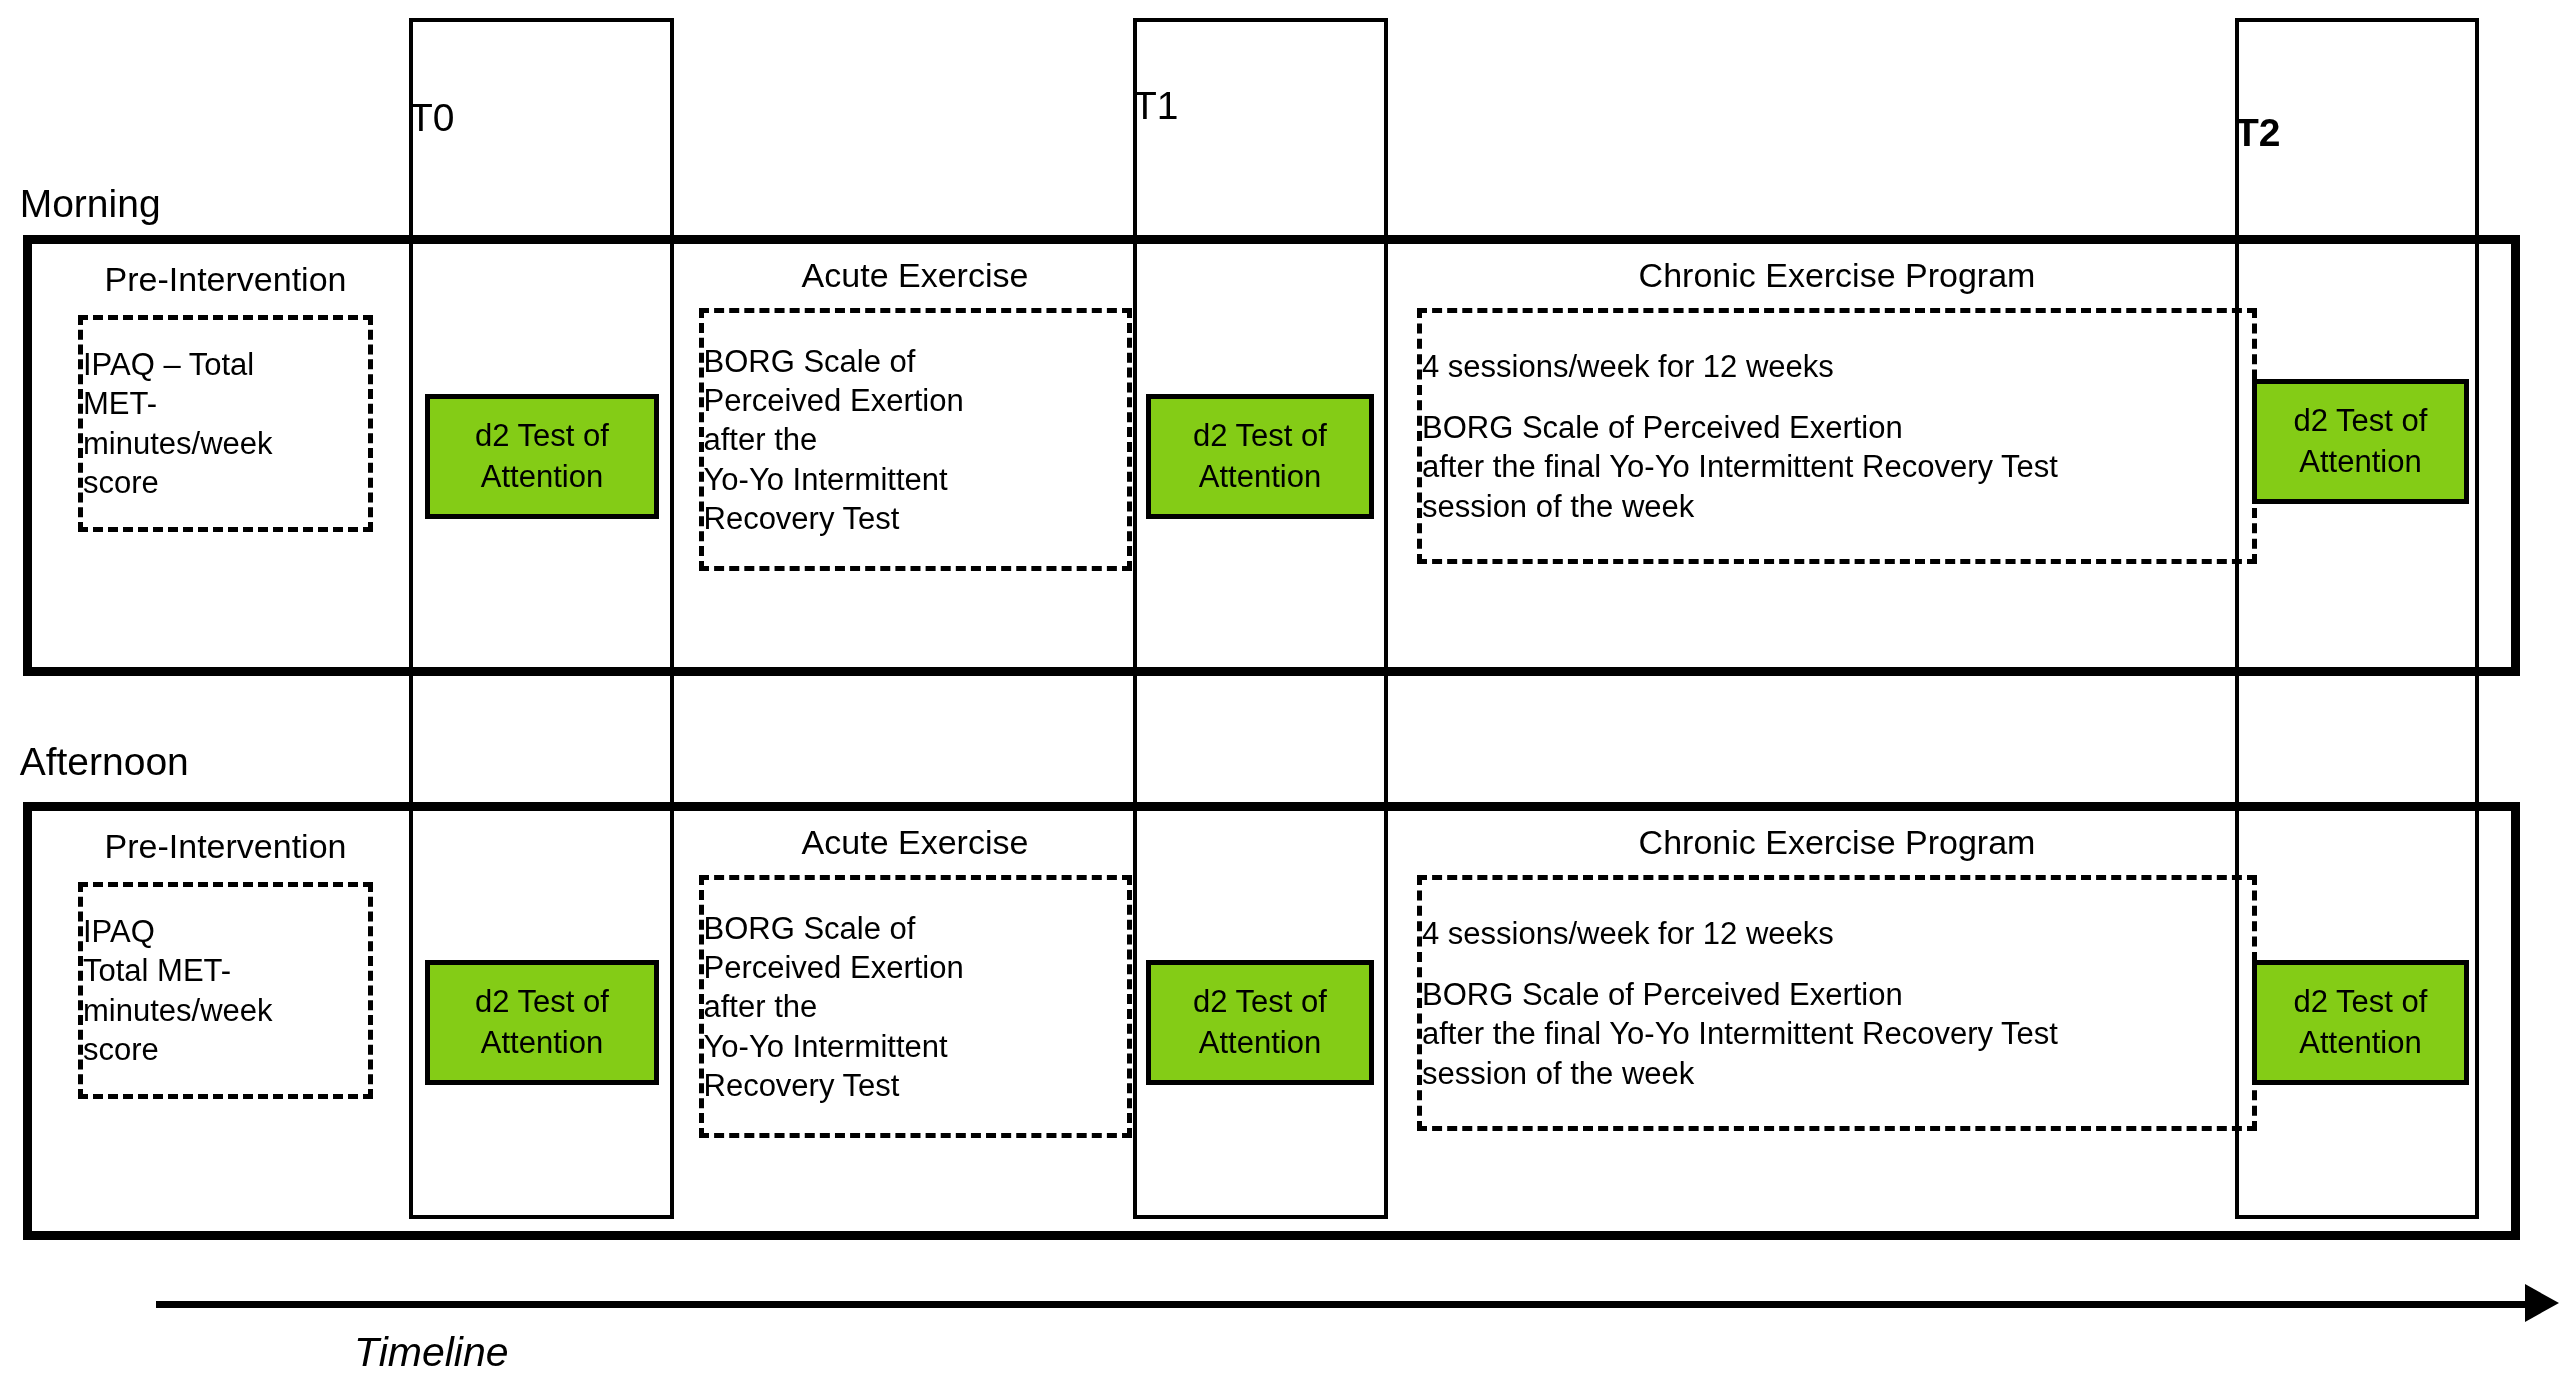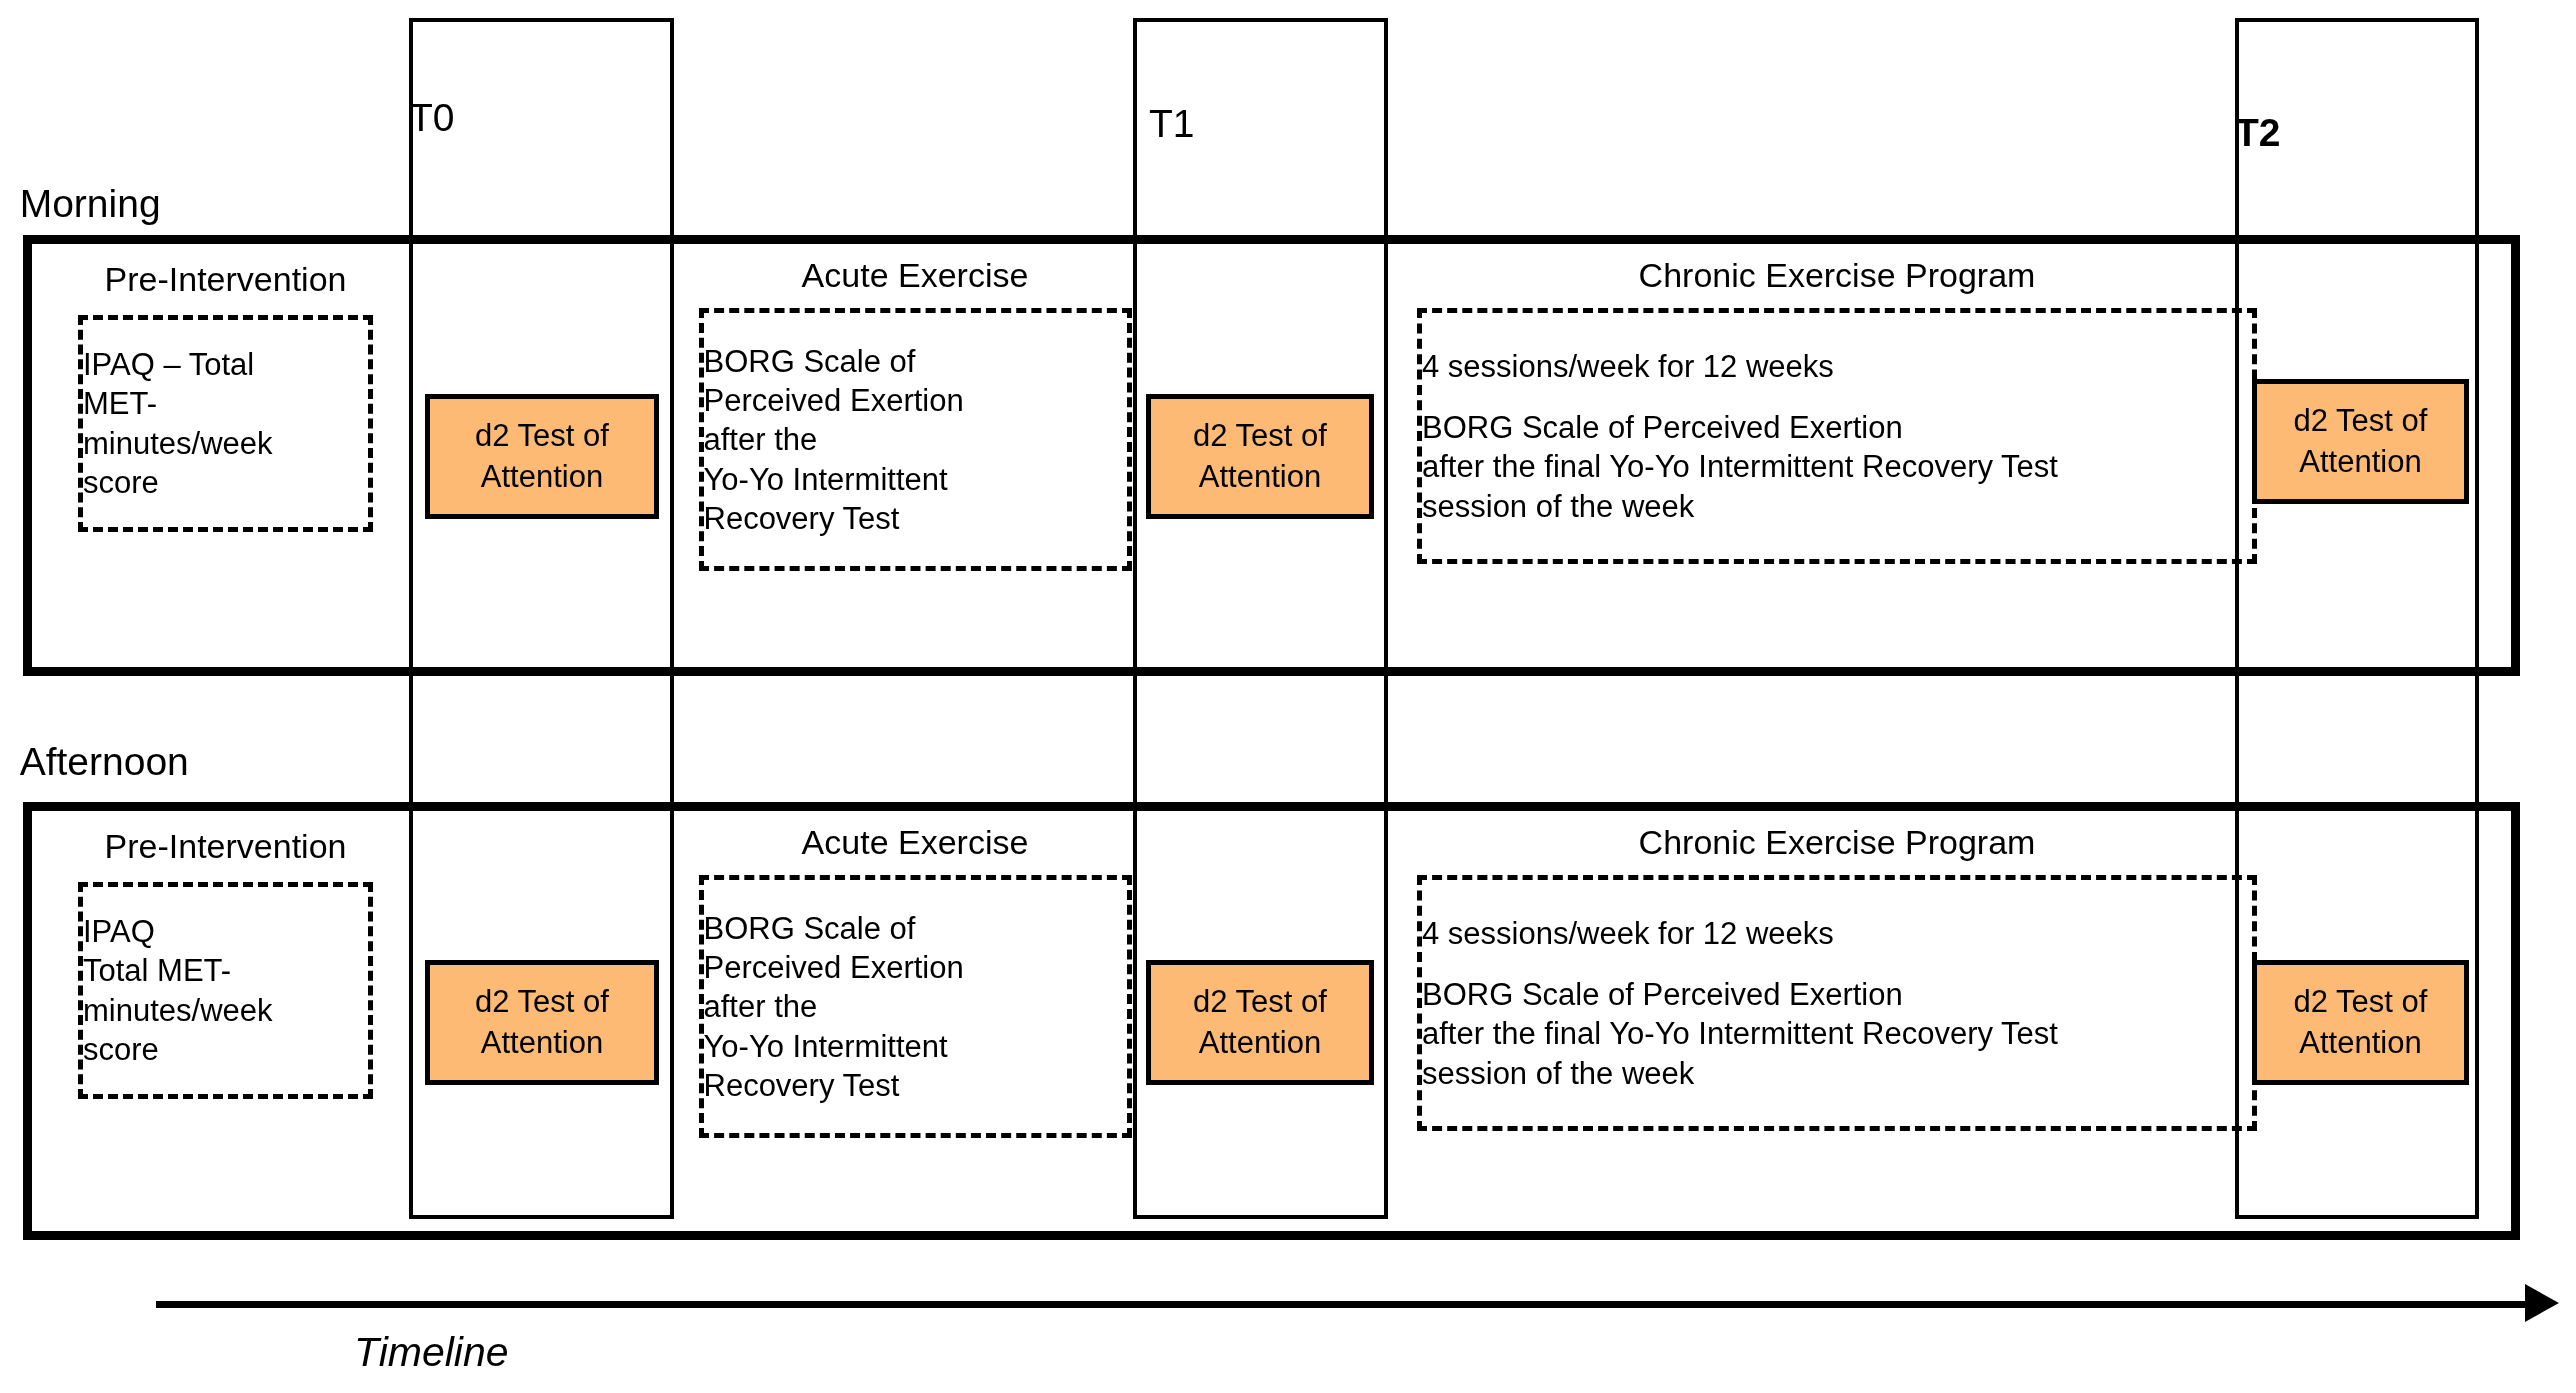--- a/index.html
+++ b/index.html
@@ -64,21 +64,21 @@
     font-size: 31px;
     line-height: 1.27;
   }
   .dashed-box p { margin: 0; }
   .spacer-line { height: 0.7em; }
 
   
   .d2-box {
     position: absolute;
     border: 5.9px solid #000;
-    background: #fdba74;
+    background: #84cc16;
     display: flex;
     flex-direction: column;
     justify-content: center;
     align-items: center;
     text-align: center;
     font-size: 31px;
     line-height: 1.3;
     z-index: 6;
   }
   .d2-box p { margin: 0; }
@@ -106,21 +106,21 @@
 </style>
 </head>
 <body>
 
 <div id="stage">
 
   <div class="tp-col" style="left:409px; top:18.4px; width:265px; height:1201px;"></div>
   <div class="tp-label" style="left:409px; width:265px; top:98px;">T0</div>
 
   <div class="tp-col" style="left:1133px; top:18.4px; width:255px; height:1201px;"></div>
-  <div class="tp-label" style="left:1133px; width:231px; top:104px;margin-left:16px;">T1</div>
+  <div class="tp-label" style="left:1133px; width:231px; top:86px;">T1</div>
 
   <div class="tp-col" style="left:2235px; top:18.4px; width:244px; height:1201px;"></div>
   <div class="tp-label" style="left:2235px; width:244px; top:113px;font-weight:bold;">T2</div>
 
   <div class="period-label" style="left:19.7px; top:184px;">Morning</div>
 
   <div class="period-row" style="left:23px; top:235px; width:2497px; height:441px;">
 
     <div class="phase" style="left:0px; width:387px; padding-top:18.4px;">
       <div class="phase-title">Pre-Intervention</div>

